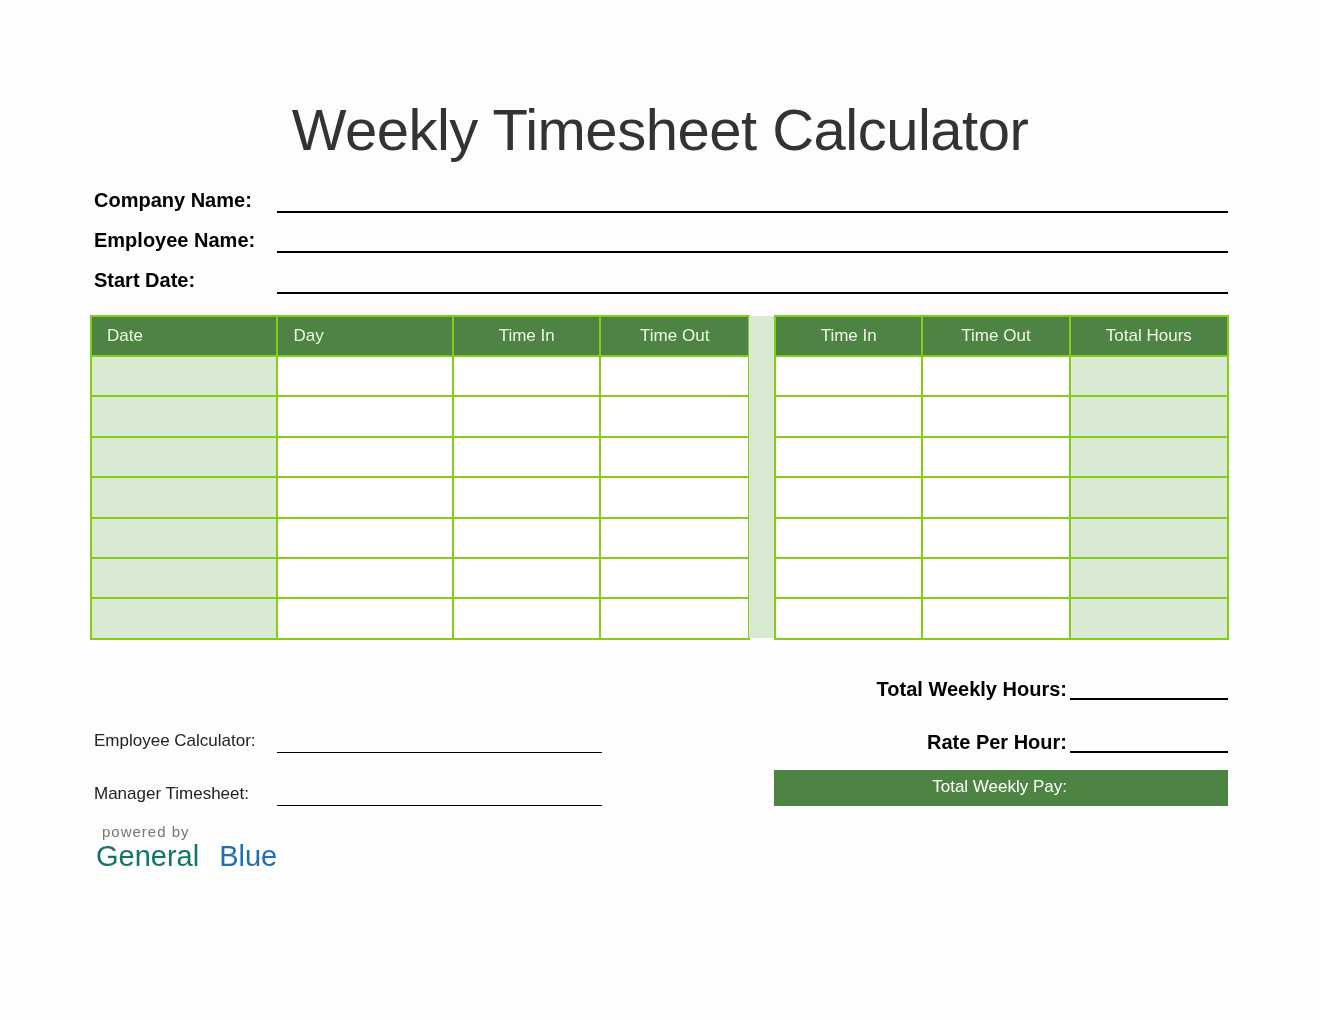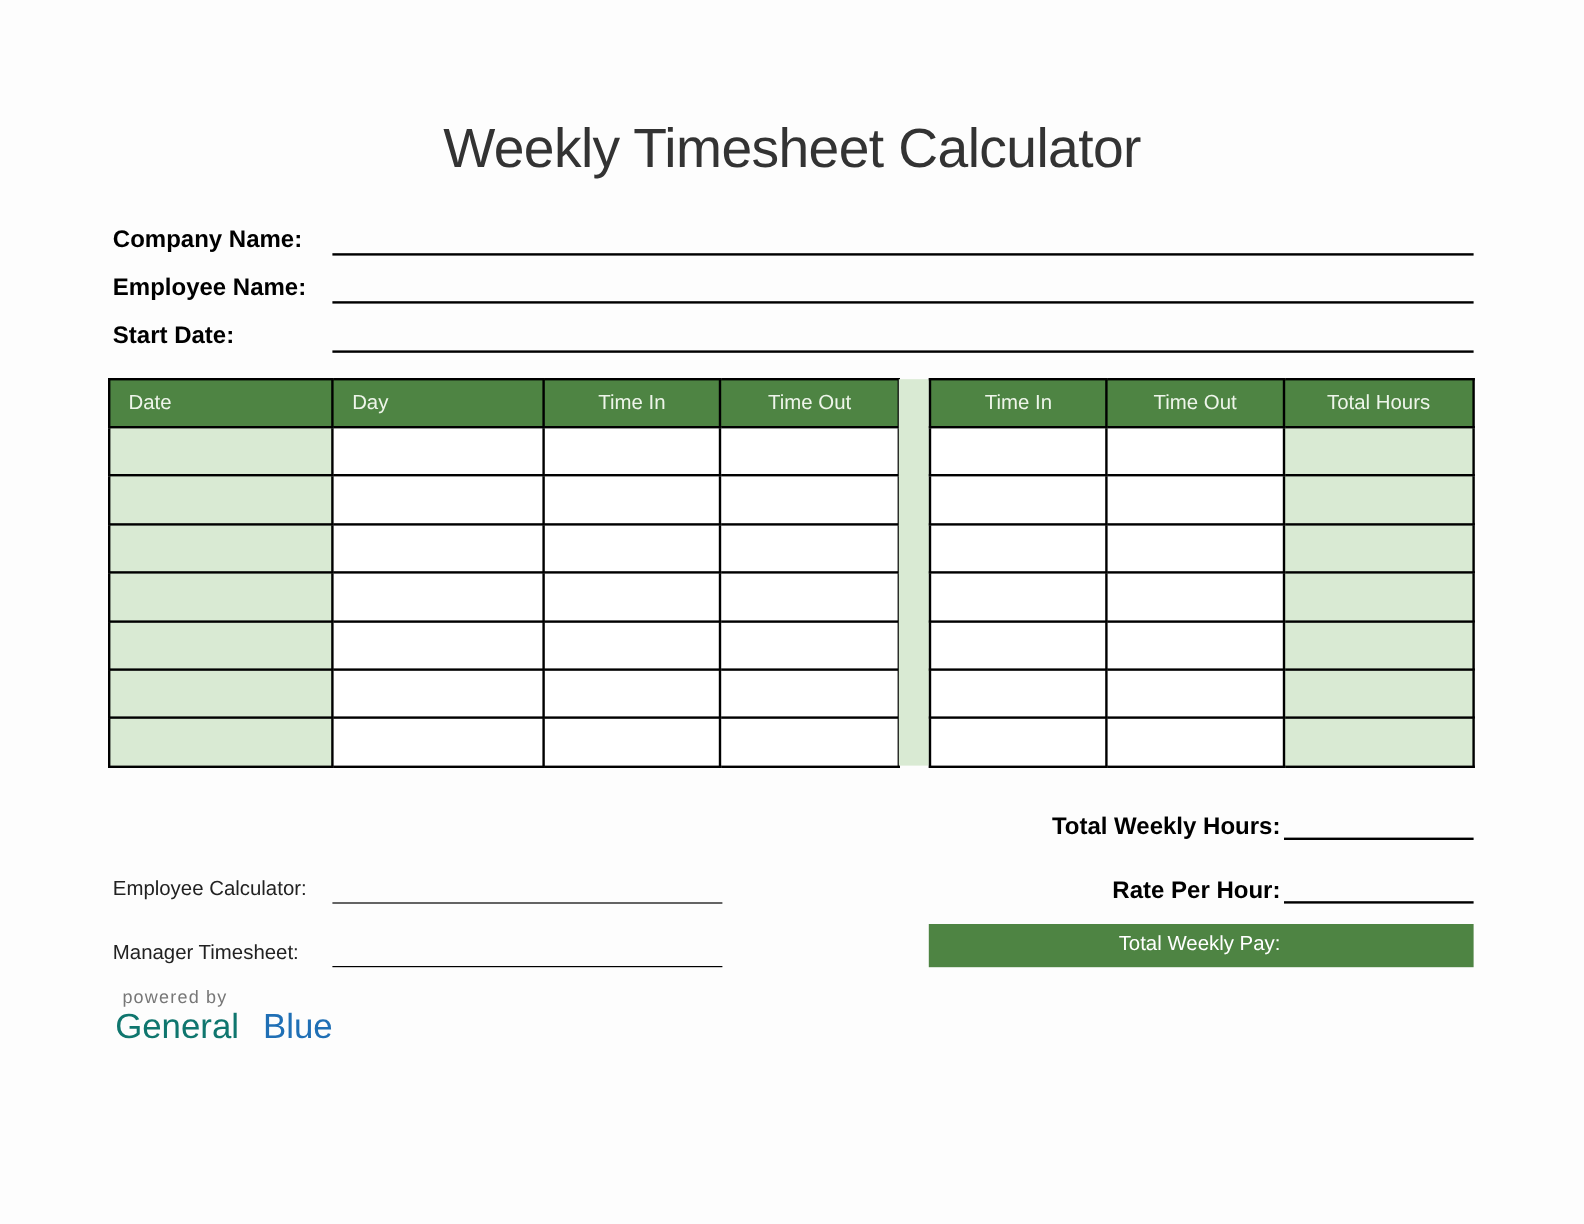--- a/index.html
+++ b/index.html
@@ -6,30 +6,30 @@
     body {
       width: 1320px; height: 1020px;
       background: #fdfdfd;
       font-family: "Liberation Sans", "DejaVu Sans", sans-serif;
       position: relative;
       color: #000;
       overflow: hidden;
     }
     .title {
       position: absolute; left: 0; top: 96px; width: 1320px;
-      text-align: center; font-size: 46px; color: #333;
+      text-align: center; font-size: 58px; color: #333;
       letter-spacing: -0.5px;
     }
     .info-row { position: absolute; left: 94px; width: 1134px; height: 30px; }
     .info-label { position: absolute; left: 0; top: 0; font-size: 20px; font-weight: bold; }
     .info-line { position: absolute; left: 183px; right: 0; top: 22px; border-bottom: 2px solid #000; height: 2px; }
 
     .tbl { position: absolute; top: 315px; border-collapse: collapse; }
     .tbl td, .tbl th {
-      border: 2px solid #000000; height: 40.4px; padding: 0;
+      border: 2px solid #84cc16; height: 40.4px; padding: 0;
     }
     .tbl th {
       background: #4e8443; color: #eef5ea; font-weight: normal; font-size: 17px;
       height: 40px;
     }
     .tbl th.left { text-align: left; padding-left: 15px; }
     .tbl th.center { text-align: center; }
     .tbl td.green { background: #d9ead3; }
     .tbl td.white { background: #fff; }
     .gap {

